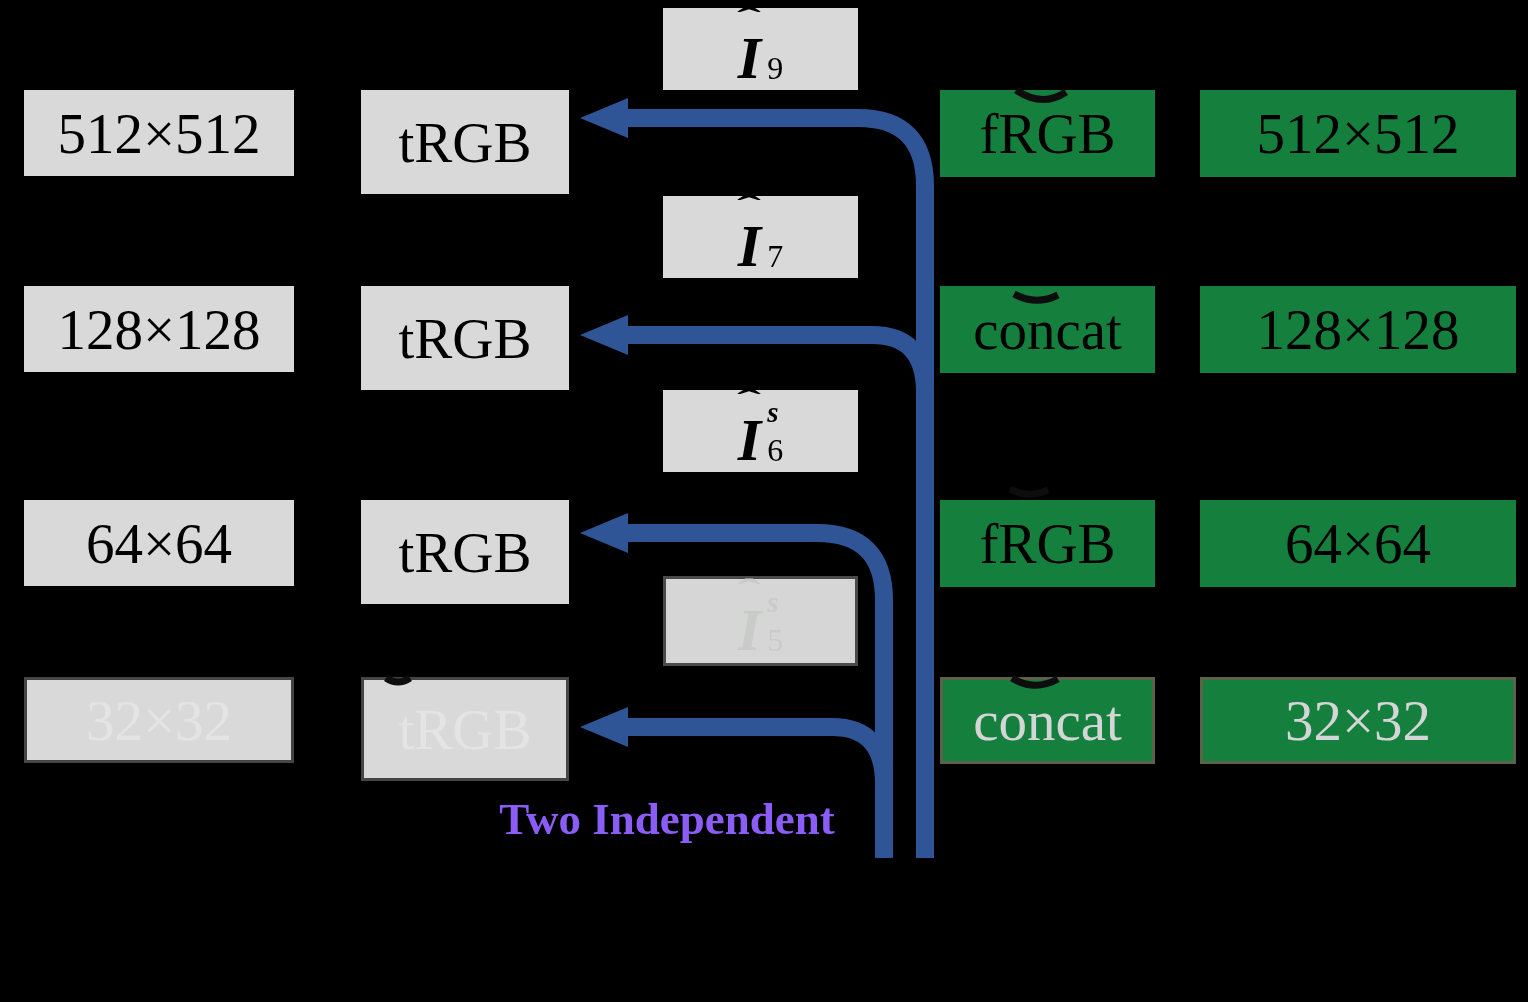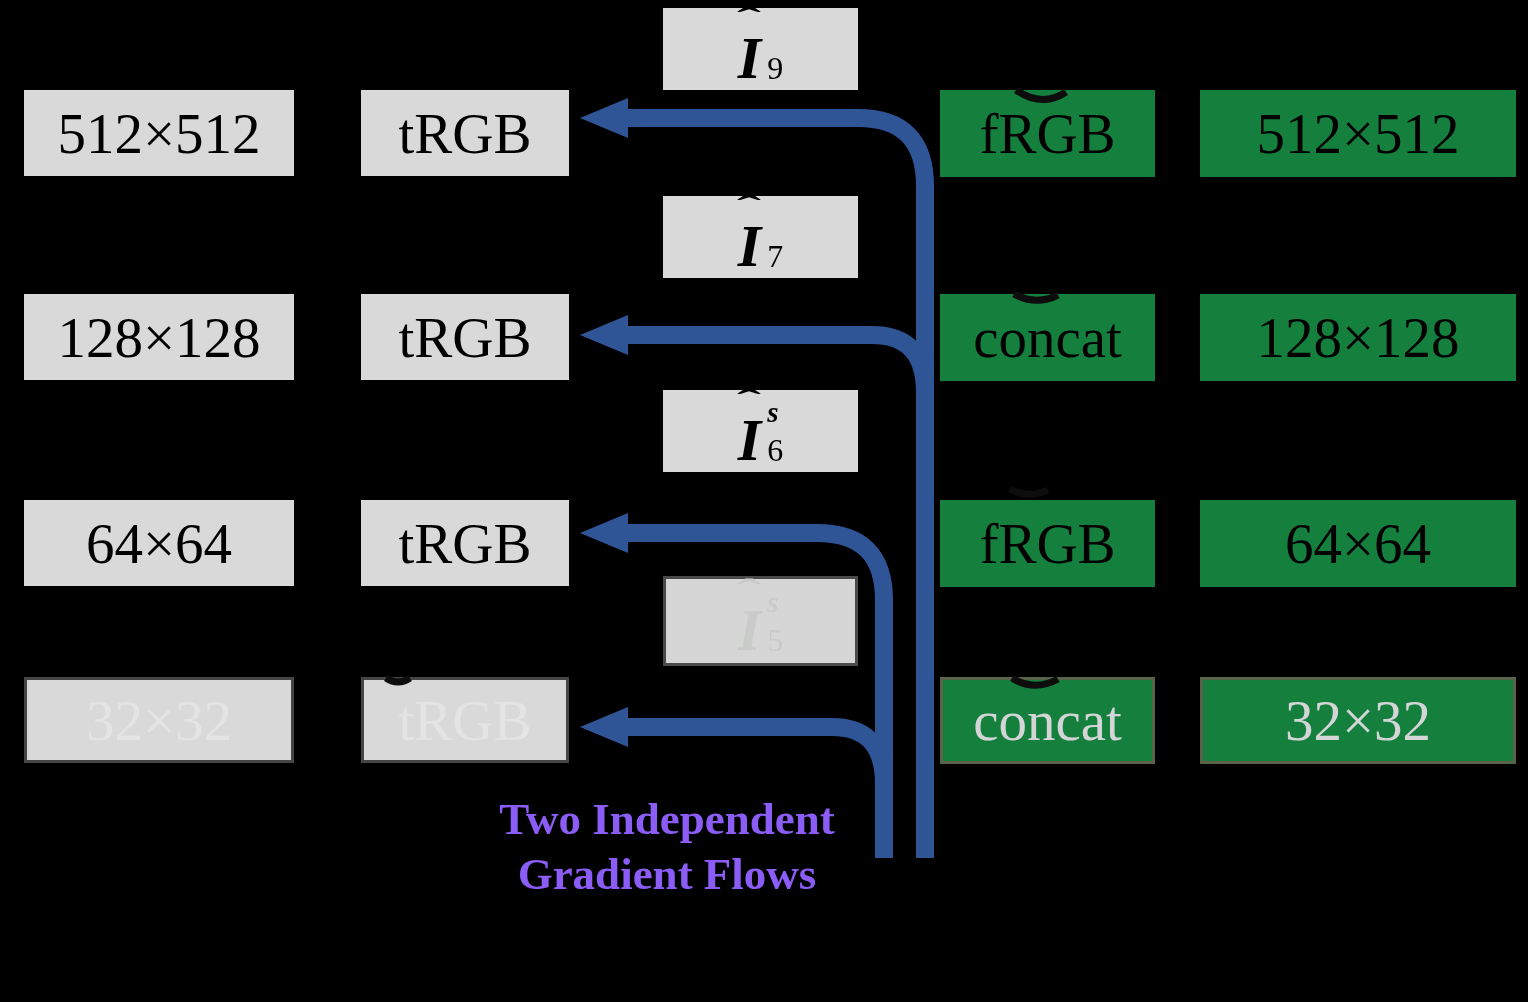--- a/index.html
+++ b/index.html
@@ -4,24 +4,24 @@
 <style>
   html,body{margin:0;padding:0;background:#000;}
   #canvas{position:relative;width:1528px;height:1002px;background:#000;overflow:hidden;
           font-family:"Liberation Serif", serif;}
   .box{position:absolute;display:flex;align-items:center;justify-content:center;
        box-sizing:border-box;font-size:57px;color:#000;}
   .gray{background:#d9d9d9;}
   .green{background:#15803d;}
   
   .col1{left:24px;width:270px;height:86px;}
-  .col2{left:361px;width:208px;height:86px;}
+  .col2{left:361px;width:208px;height:104px;}
   .col4{left:940px;width:215px;height:87px;}
   .col5{left:1200px;width:316px;height:87px;}
-  .r1{top:90px;} .r2{top:294px;} .r3{top:500px;} .r4{top:677px;}
+  .r1{top:90px;} .r2{top:286px;} .r3{top:500px;} .r4{top:677px;}
   
   .fbox{position:absolute;left:663px;width:195px;height:82px;background:#d9d9d9;
         display:flex;align-items:center;justify-content:center;box-sizing:border-box;}
   .f1{top:8px;} .f2{top:196px;} .f3{top:390px;} .f4{top:576px;height:90px;}
   .formula{display:flex;align-items:center;justify-content:center;}
   .ihat{display:inline-flex;flex-direction:column;align-items:center;line-height:1;}
   .hat{font-size:36px;height:20px;line-height:18px;font-weight:bold;transform:scaleX(2.0);}
   .ibase{font-style:italic;font-weight:bold;font-size:60px;line-height:.92;}
   .scripts{display:inline-flex;flex-direction:column;justify-content:space-between;
            height:70px;margin-left:6px;padding-top:2px;box-sizing:border-box;}
@@ -130,16 +130,15 @@
       <path d="M 1016 90 Q 1042 108 1066 92"></path>
       <path d="M 1014 294 Q 1036 306 1058 295"></path>
       <path d="M 1010 489 Q 1028 499 1048 490"></path>
       <path d="M 1012 678 Q 1034 692 1058 679"></path>
       <path d="M 386 678 Q 398 686 410 678"></path>
     </g>
   </svg>
 
   <div class="caption">
     <div>Two Independent</div>
-    <div>Gradient Flows</div>
   </div>
 
 </div>
 
 </body></html>

